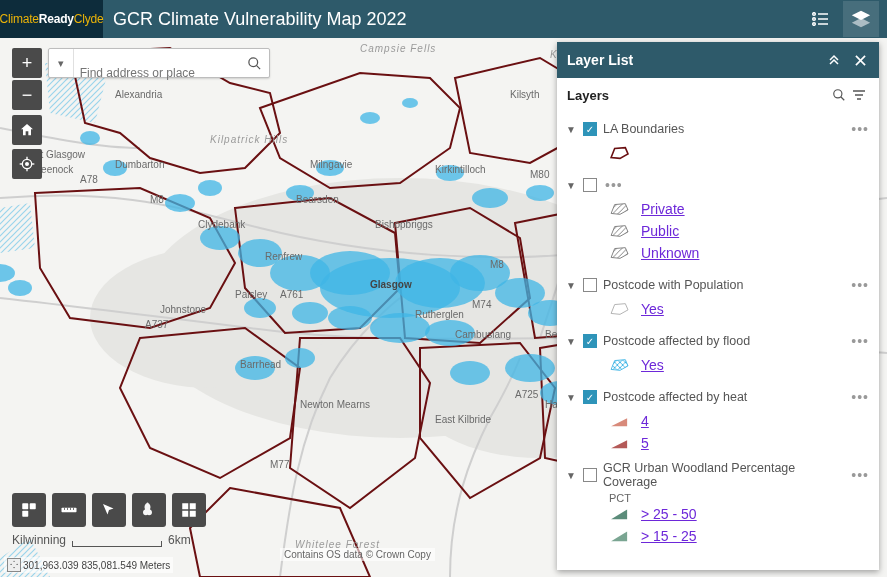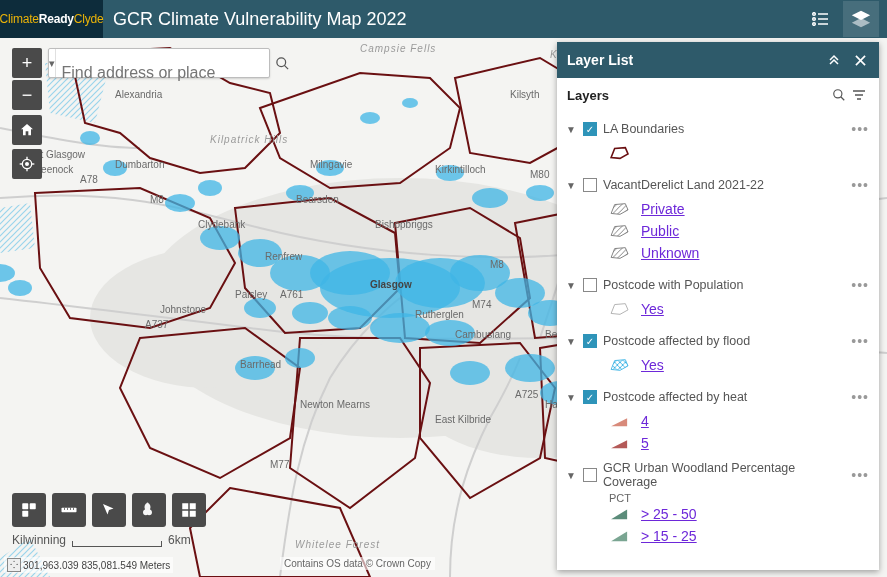--- a/index.html
+++ b/index.html
@@ -41,21 +41,21 @@
     cursor: pointer;
   }
   .sq-col { position: absolute; left: 12px; top: 115px; display: flex; flex-direction: column; gap: 4px; }
 
   .search-box {
     position: absolute; left: 48px; top: 48px; width: 222px; height: 30px;
     background: #fff; border: 1px solid #bdbdbd; border-radius: 2px; display: flex; align-items: center;
     box-shadow: 0 1px 2px rgba(0,0,0,0.15);
   }
   .search-chev { width: 26px; height: 28px; display: flex; align-items: center; justify-content: center; border-right: 1px solid #e0e0e0; color: #666; font-size: 11px; }
-  .search-input { flex: 1; border: none; outline: none; padding: 0 6px; font-size: 16px; color: #555; background: transparent; margin-top: 20px; }
+  .search-input { flex: 1; border: none; outline: none; padding: 0 6px; font-size: 12px; color: #555; background: transparent; margin-top: 20px; }
   .search-go { width: 30px; height: 28px; display: flex; align-items: center; justify-content: center; color: #555; }
 
   
   .bl-toolbar { position: absolute; left: 12px; bottom: 50px; display: flex; gap: 6px; }
   .tool-btn {
     width: 34px; height: 34px; background: #4a4a4a; color: #fff; border-radius: 3px;
     display: flex; align-items: center; justify-content: center;
   }
 
   
@@ -63,21 +63,21 @@
     position: absolute; left: 12px; bottom: 30px; font-size: 12px; color: #555;
     display: flex; align-items: flex-end; gap: 6px;
   }
   .scale-bar { width: 90px; height: 6px; border: 1px solid #555; border-top: none; }
   .coords {
     position: absolute; left: 4px; bottom: 4px; font-size: 10px; color: #444;
     background: rgba(255,255,255,0.6); padding: 1px 3px; display: flex; align-items: center; gap: 2px;
   }
   .coord-ctrl { width: 14px; height: 14px; border: 1px solid #888; background: #eee; text-align: center; font-size: 10px; line-height: 12px; }
   .attr {
-    position: absolute; left: 280px; bottom: 7px; font-size: 10px; color: #666;
+    position: absolute; left: 280px; bottom: 16px; font-size: 10px; color: #666;
     background: rgba(255,255,255,0.6); padding: 1px 4px;
   }
 
   
   .panel {
     position: absolute; right: 8px; top: 42px; width: 322px; height: 528px;
     background: #fff; box-shadow: 0 2px 6px rgba(0,0,0,0.35); display: flex; flex-direction: column;
     overflow: hidden;
   }
   .panel-hdr {
@@ -408,21 +408,20 @@
                 </svg>
               </span>
               <span></span>
             </div>
           </div>
         </div>
         <div class="layer">
           <div class="layer-row">
             <span class="chevron">▼</span>
             <span class="chk"></span>
-            <span class="layer-name">VacantDerelict Land 2021-22</span>
             <span class="row-menu">•••</span>
           </div>
           <div class="legend">
             <div class="leg-item">
               <span class="sw">
                 <svg viewBox="0 0 24 18">
                   <polygon points="2,14 6,4 18,3 21,10 12,15" fill="url(#hatch-grey)" stroke="#777" stroke-width="1"></polygon>
                 </svg>
               </span>
               <span>Private</span>

